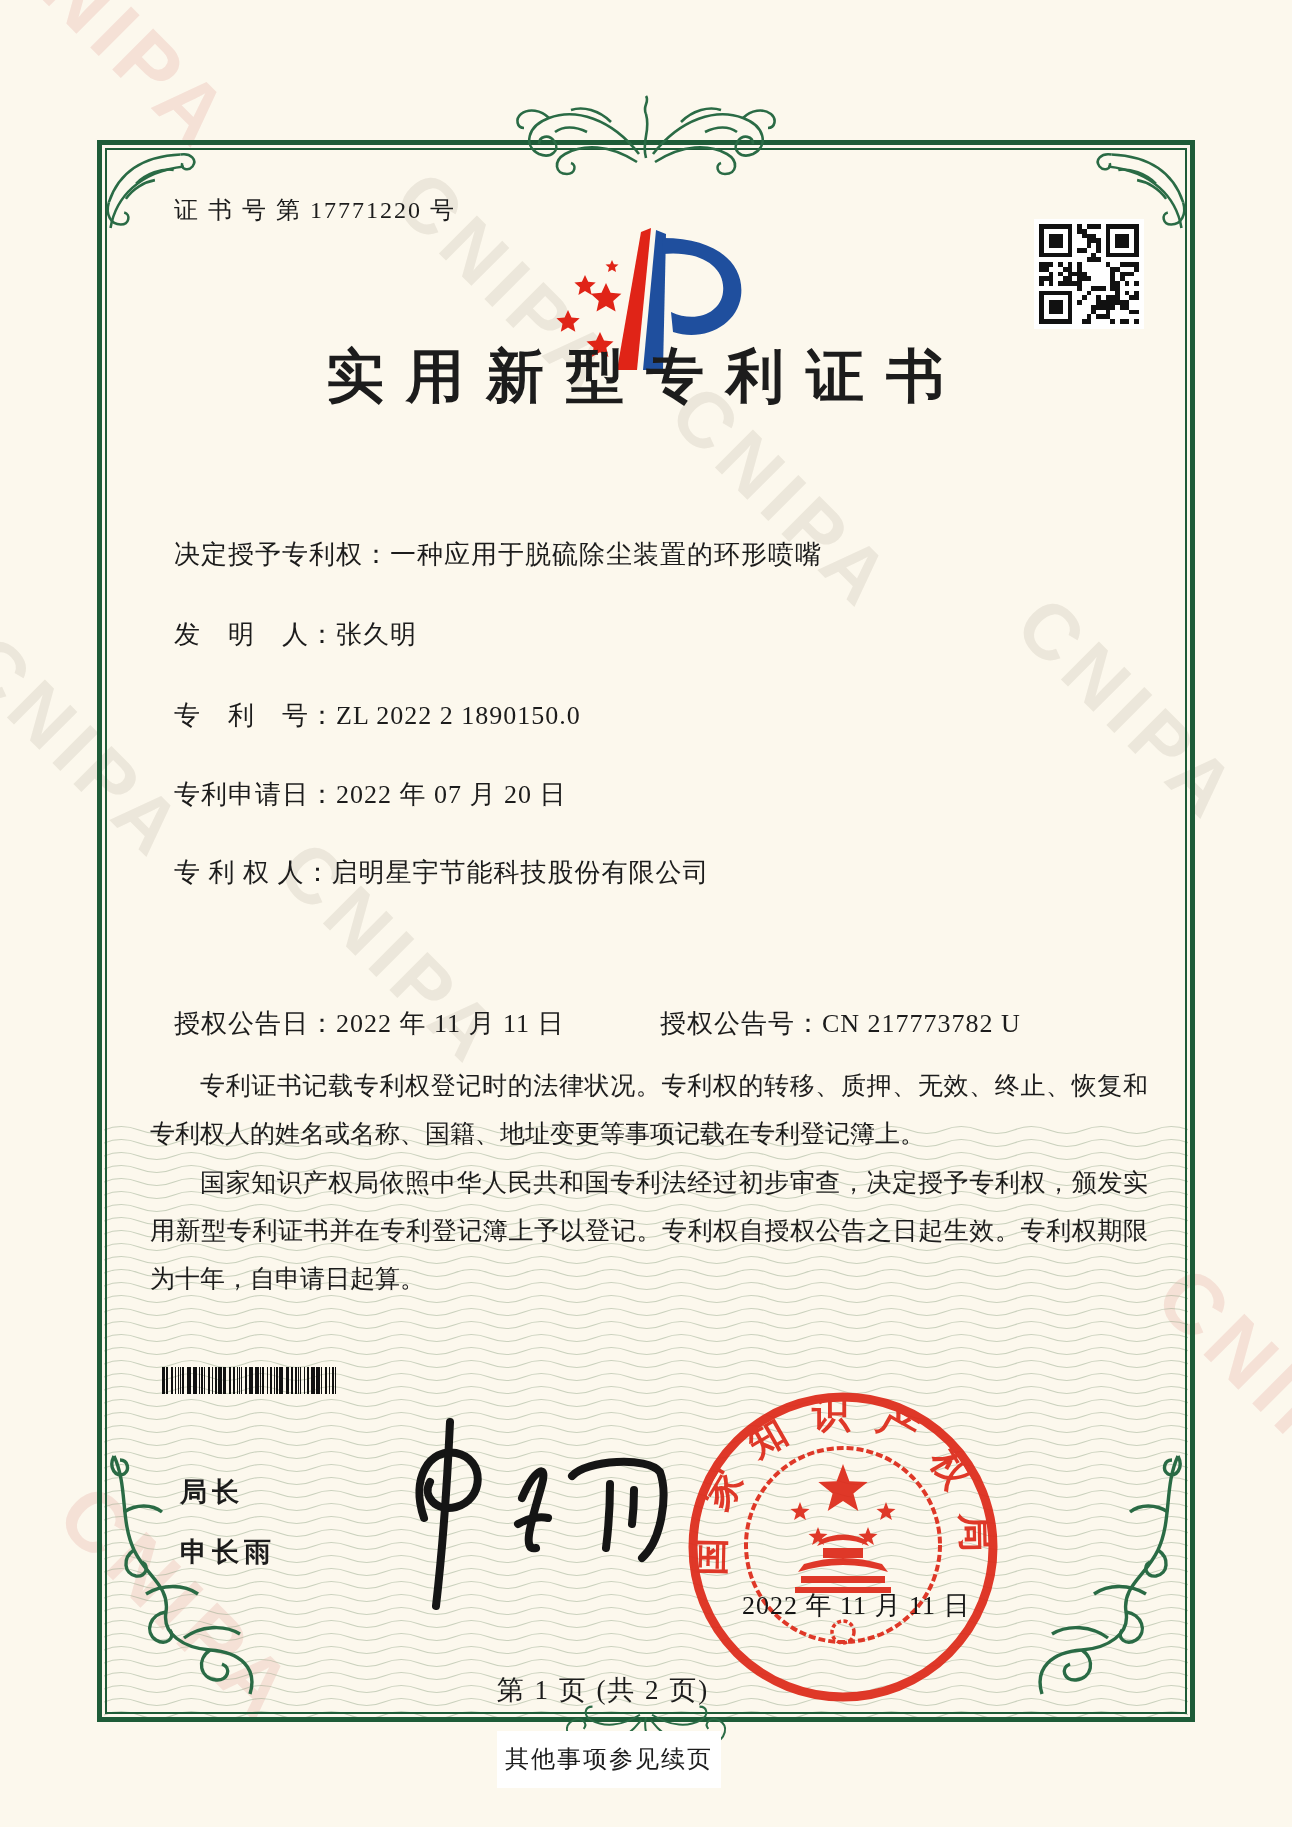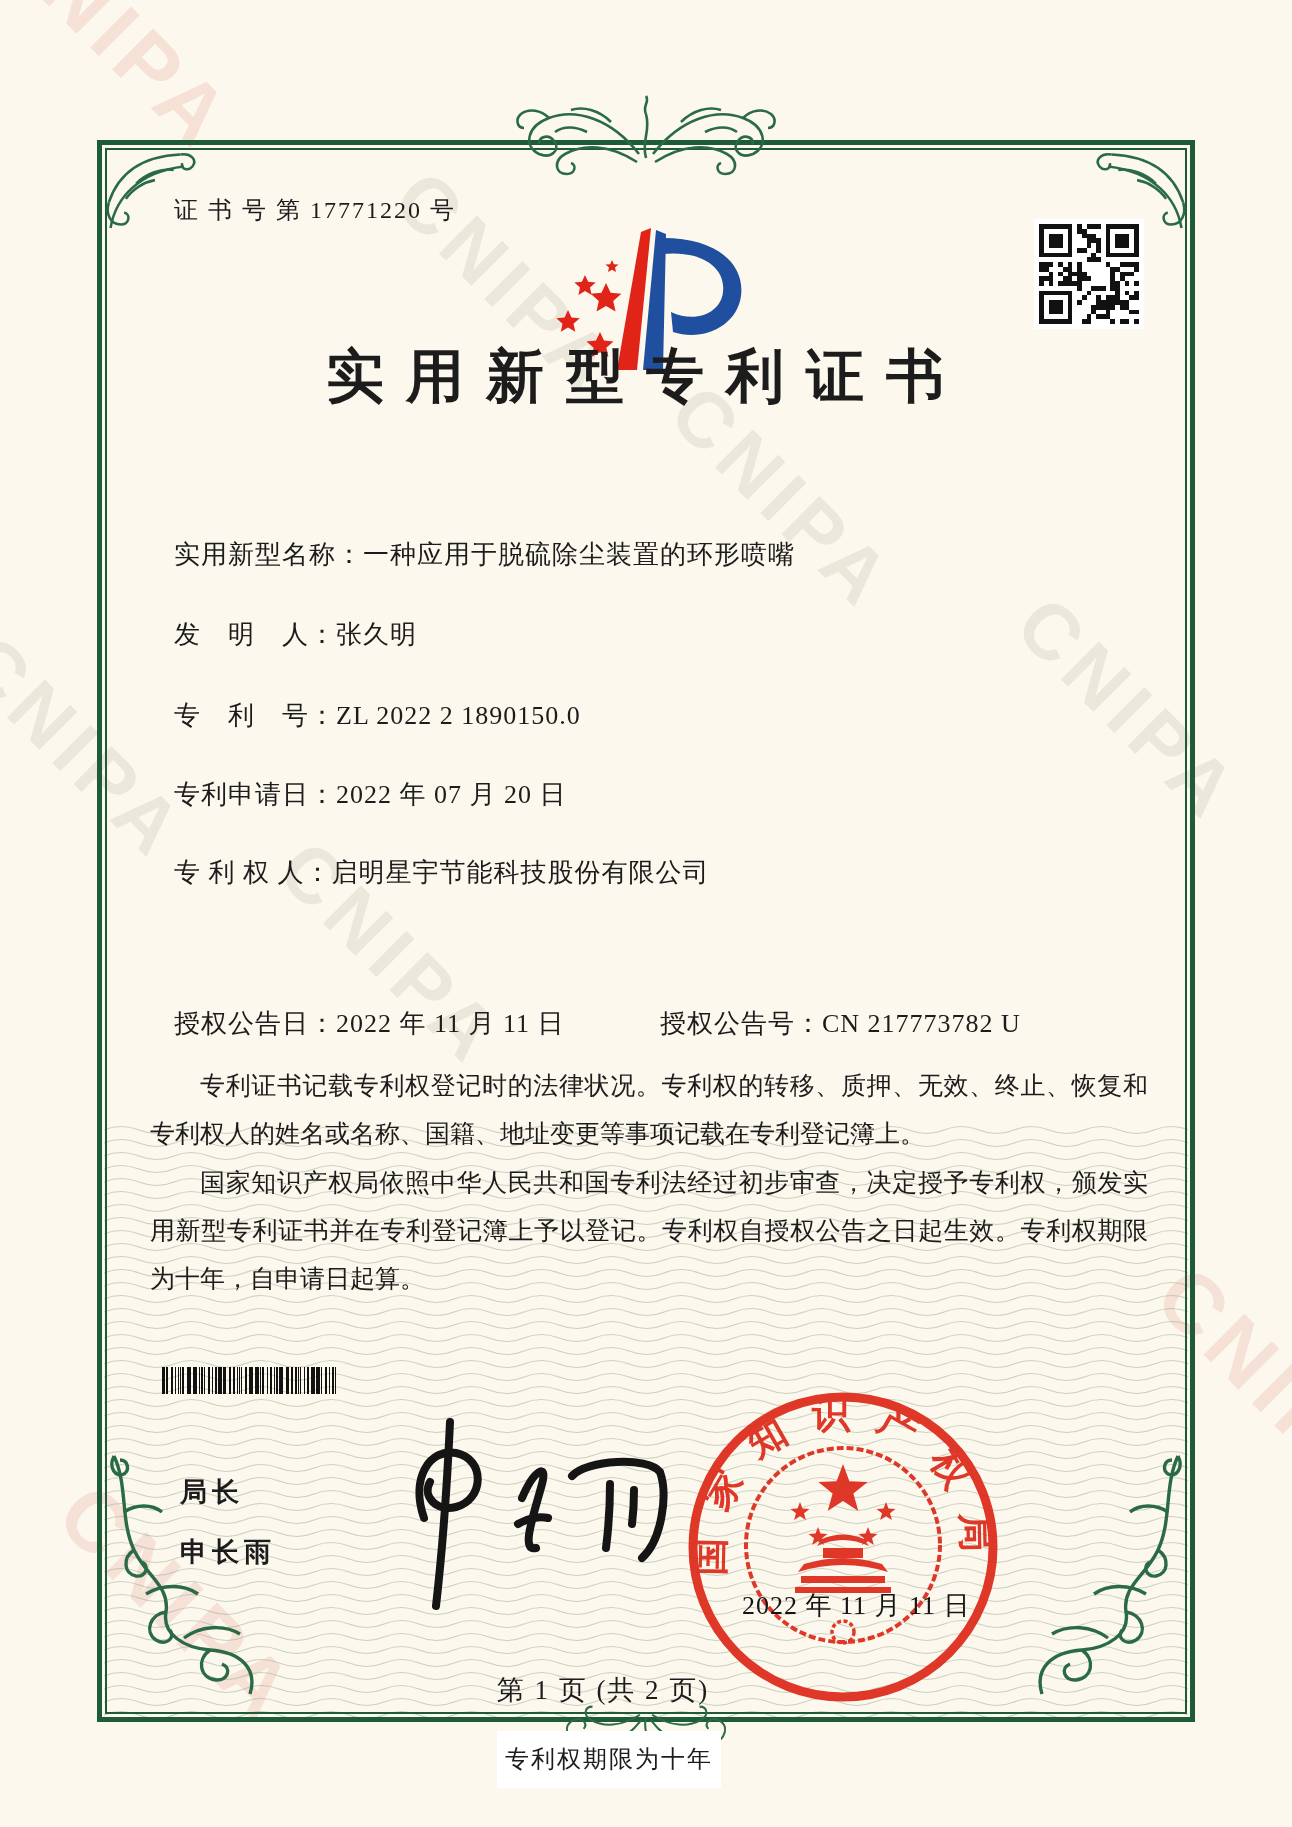--- a/index.html
+++ b/index.html
@@ -364,21 +364,21 @@
         <rect x="73.6" y="9.2" width="13.799999999999999" height="13.799999999999999" fill="#111"></rect>
         <rect x="0" y="64.39999999999999" width="32.199999999999996" height="32.199999999999996" fill="#111"></rect>
         <rect x="4.6" y="69" width="23" height="23" fill="#fff"></rect>
         <rect x="9.2" y="73.6" width="13.799999999999999" height="13.799999999999999" fill="#111"></rect>
       </svg>
   </div>
 
   <div id="doc-title">实用新型专利证书</div>
 
   <div class="field-row" style="top:537px;">
-    <span class="lbl">实用新型名称：</span><span>一种应用于脱硫除尘装置的环形喷嘴</span>
+    <span class="lbl">决定授予专利权：</span><span>一种应用于脱硫除尘装置的环形喷嘴</span>
   </div>
   <div class="field-row" style="top:617px;text-align:center;">
     <span class="lbl">发　明　人：</span><span>张久明</span>
   </div>
   <div class="field-row" style="top:698px;">
     <span class="lbl">专　利　号：</span><span>ZL 2022 2 1890150.0</span>
   </div>
   <div class="field-row" style="top:777px;">
     <span class="lbl">专利申请日：</span><span>2022 年 07 月 20 日</span>
   </div>
@@ -430,16 +430,16 @@
           <rect x="153" y="168" width="40" height="10"></rect>
           <path d="M147 166 Q173 154 199 166 L194 159 Q173 150 152 159 Z"></path>
       </g>
     <circle cx="173" cy="165" r="97" fill="none" stroke="#dd2a1a" stroke-width="4" stroke-dasharray="7 3"></circle>
     <circle cx="173" cy="252" r="11" fill="none" stroke="#dd2a1a" stroke-width="3.5" stroke-dasharray="4 2.5"></circle>
   </svg>
   <div id="seal-date">2022 年 11 月 11 日</div>
 
   <div id="page-info">第 1 页 (共 2 页)</div>
   <div id="note-box">
-    <div class="txt">专利权期限为十年</div>
+    <div class="txt">其他事项参见续页</div>
   </div>
 
 </div>
 
 </body></html>

